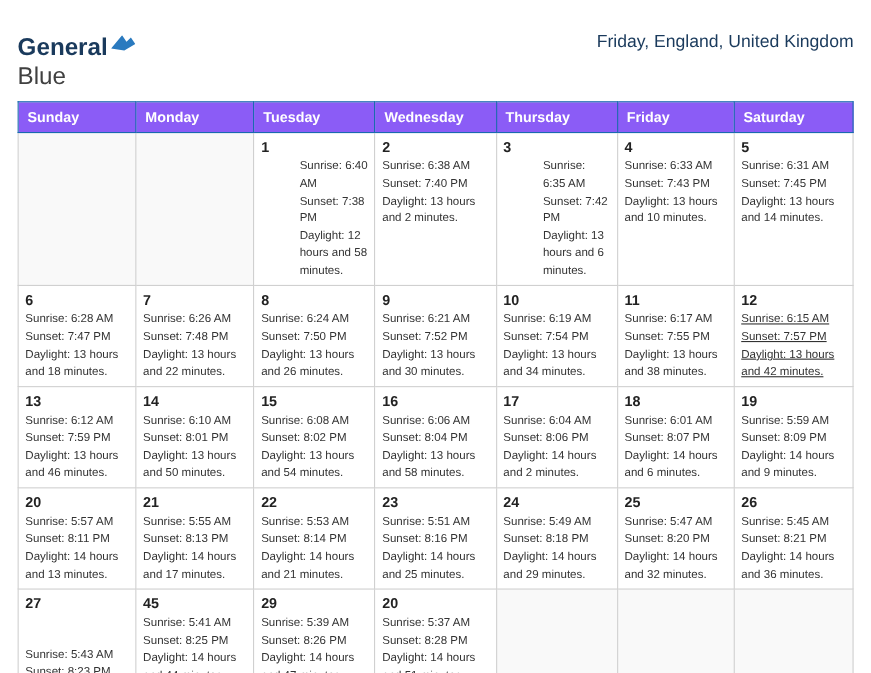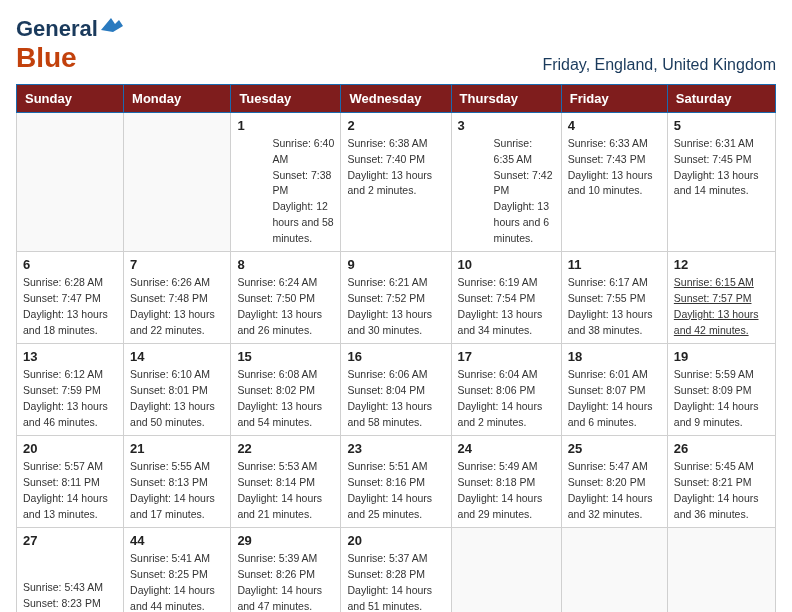--- a/index.html
+++ b/index.html
@@ -6,22 +6,23 @@
     body {
       font-family: Arial, sans-serif;
       background: #fff;
       width: 792px;
       min-height: 612px;
       padding: 16px;
     }
     .header {
       display: flex;
       justify-content: space-between;
-      align-items: flex-end;
+      align-items: flex-start;
       margin-bottom: 10px;
+      margin-top: 14px;
     }
     .logo {
       display: flex;
       flex-direction: column;
       align-items: flex-start;
     }
     .title-block {
       text-align: right;
     }
     .month-title {
@@ -32,21 +33,21 @@
     .subtitle {
       font-size: 16px;
       color: #1a3a5c;
     }
     .calendar {
       width: 100%;
       border-collapse: collapse;
       border: 1px solid #ccc;
     }
     .calendar th {
-      background: #7f1d1d;
+      background: #8b5cf6;
       color: #fff;
       text-align: left;
       padding: 6px 8px;
       font-size: 13px;
       font-weight: bold;
       border: 1px solid #1a6aaf;
     }
     .calendar td {
       border: 1px solid #d0d0d0;
       vertical-align: top;
@@ -74,23 +75,23 @@
     .logo-wrapper {
       display: flex;
       align-items: center;
     }
     .logo-general {
       color: #1a3a5c;
       font-size: 22px;
       font-weight: bold;
     }
     .logo-blue-part {
-      color: #c2410c;
-      font-size: 28px;
-      font-weight: bold;
+      color: #404040;
+      font-size: 22px;
+      font-weight: normal;
     }
   </style>
 </head>
 <body>
 
 <div class="header">
   <div class="logo">
     <div class="logo-wrapper">
       <span class="logo-general">General</span>
       <svg width="22" height="16" viewBox="0 0 22 16" style="margin-left:3px;margin-top:-6px;">
@@ -284,21 +285,21 @@
         </td>
       </tr>
       <tr>
         <td>
           <div class="day-number">27</div>
           <div class="day-info" style="white-space: pre-line; margin-top: 32px;">Sunrise: 5:43 AM
 Sunset: 8:23 PM
 Daylight: 14 hours and 40 minutes.</div>
         </td>
         <td>
-          <div class="day-number">44</div>
+          <div class="day-number">45</div>
           <div class="day-info" style="white-space: pre-line;">Sunrise: 5:41 AM
 Sunset: 8:25 PM
 Daylight: 14 hours and 44 minutes.</div>
         </td>
         <td>
           <div class="day-number">29</div>
           <div class="day-info" style="white-space: pre-line;">Sunrise: 5:39 AM
 Sunset: 8:26 PM
 Daylight: 14 hours and 47 minutes.</div>
         </td>

